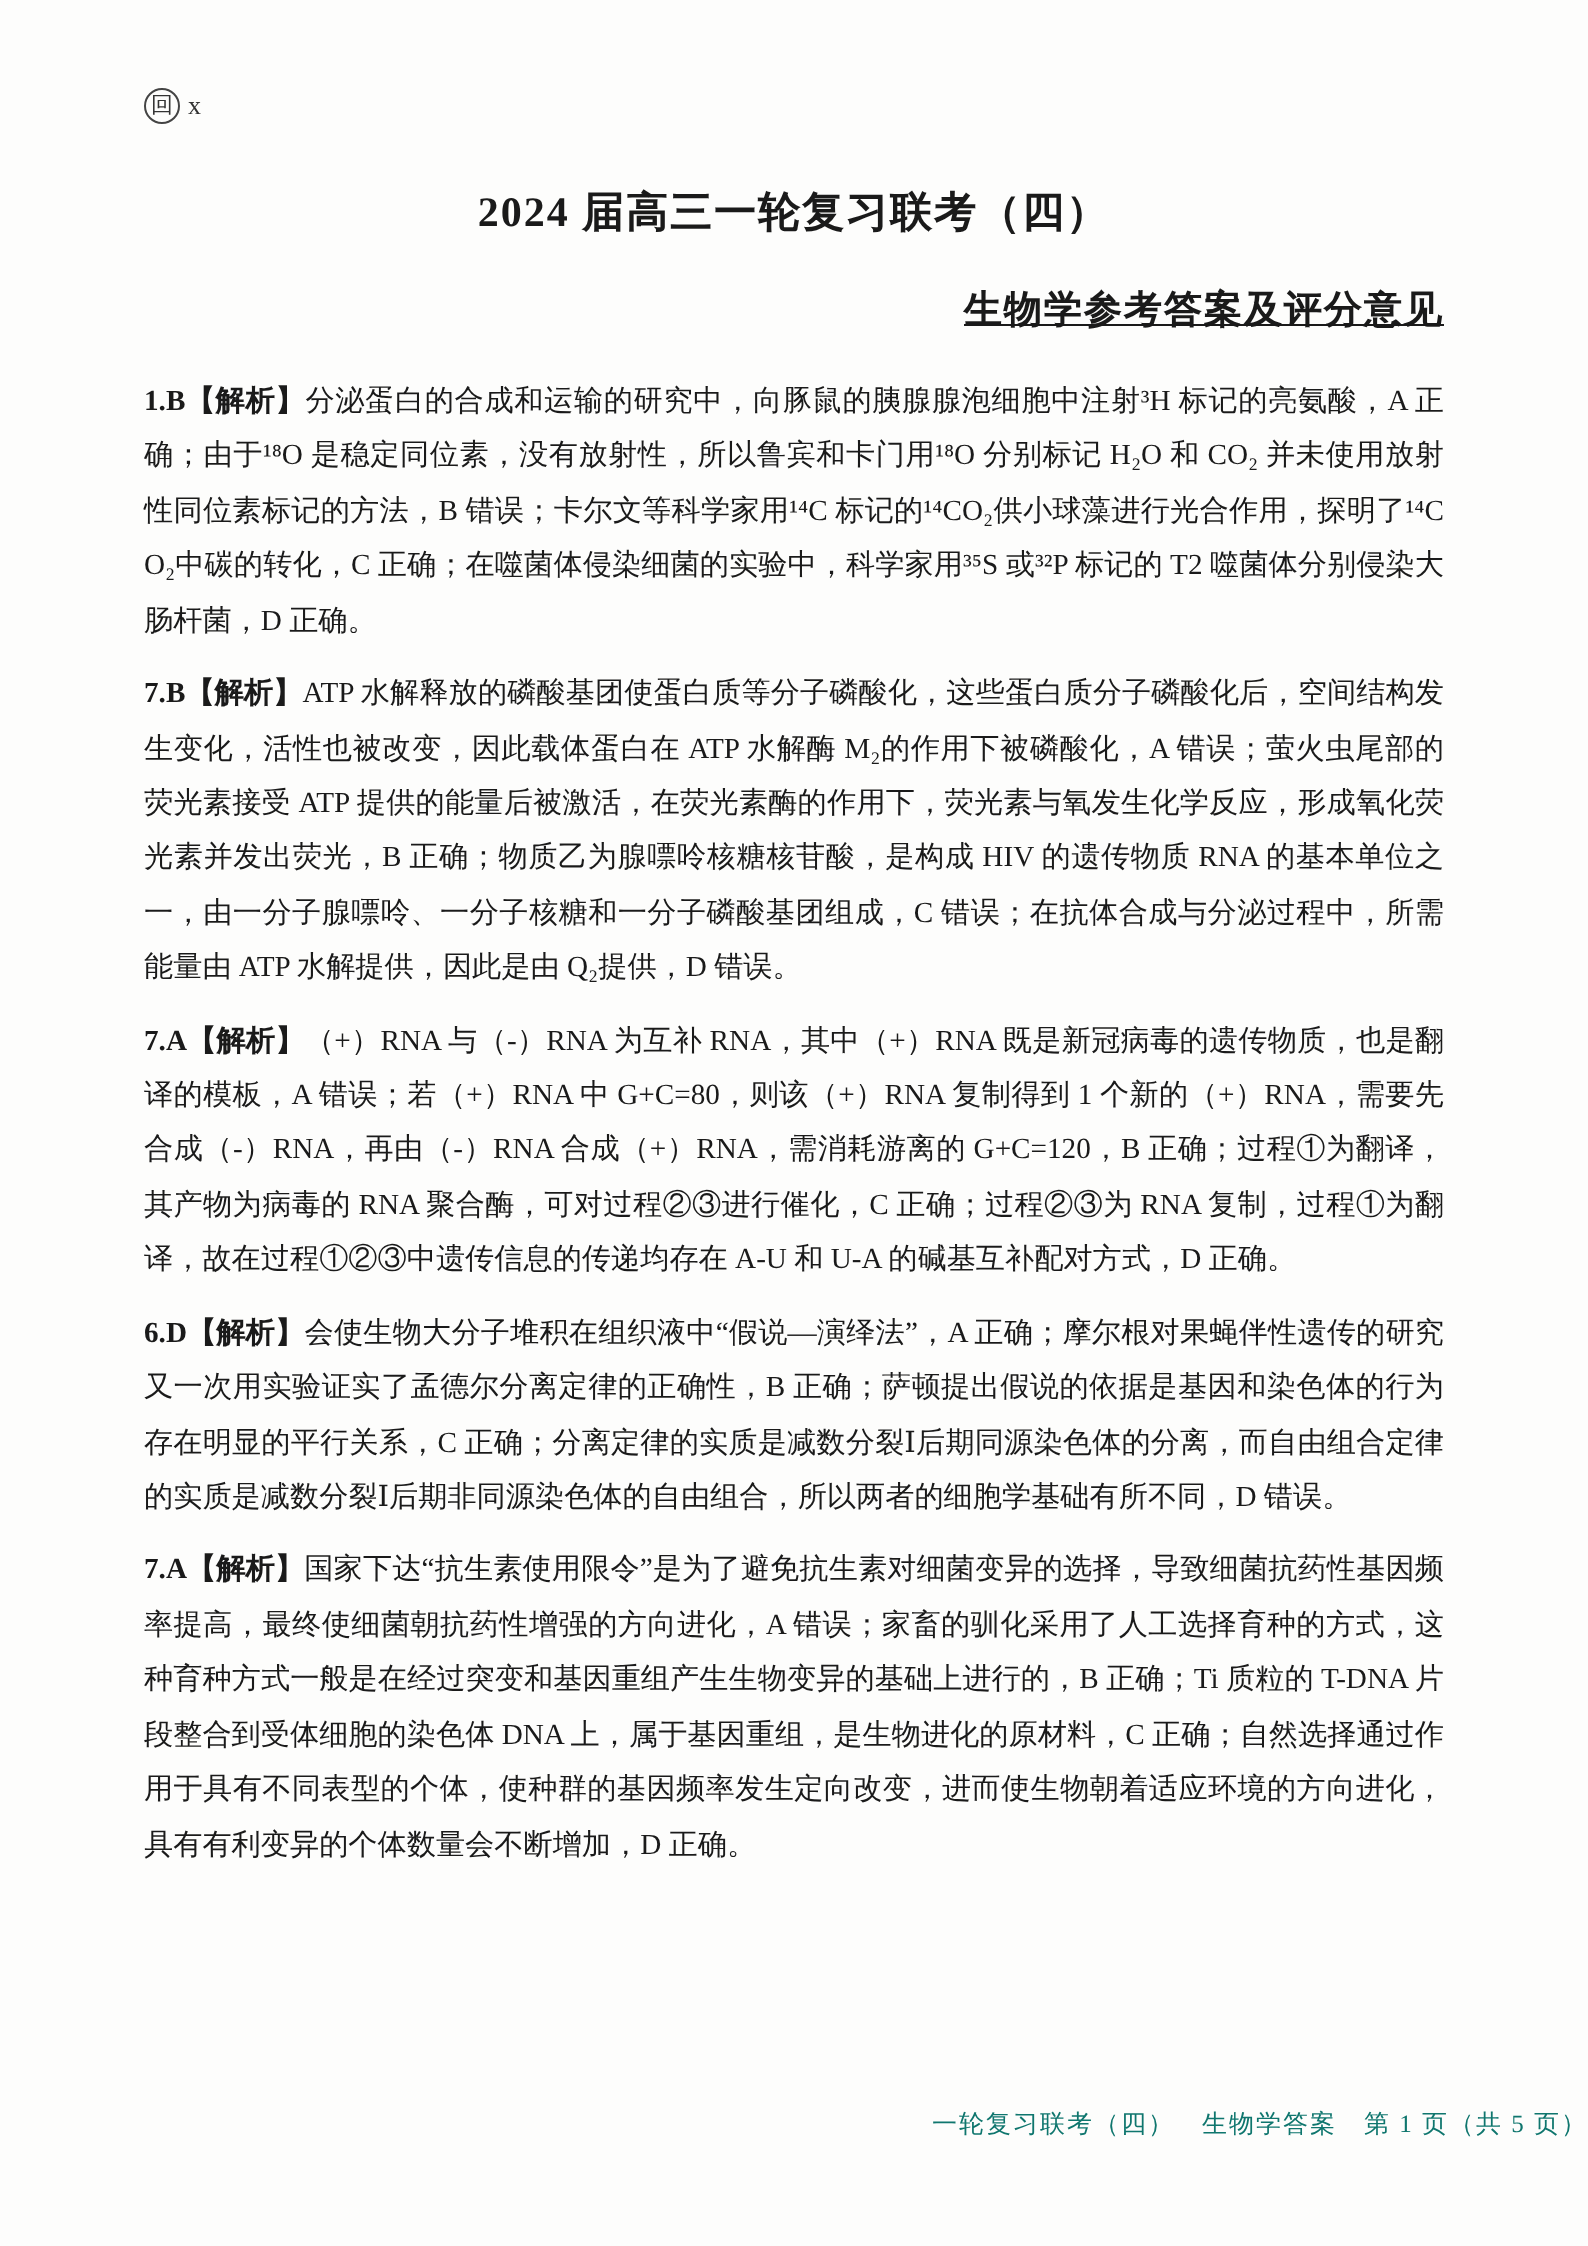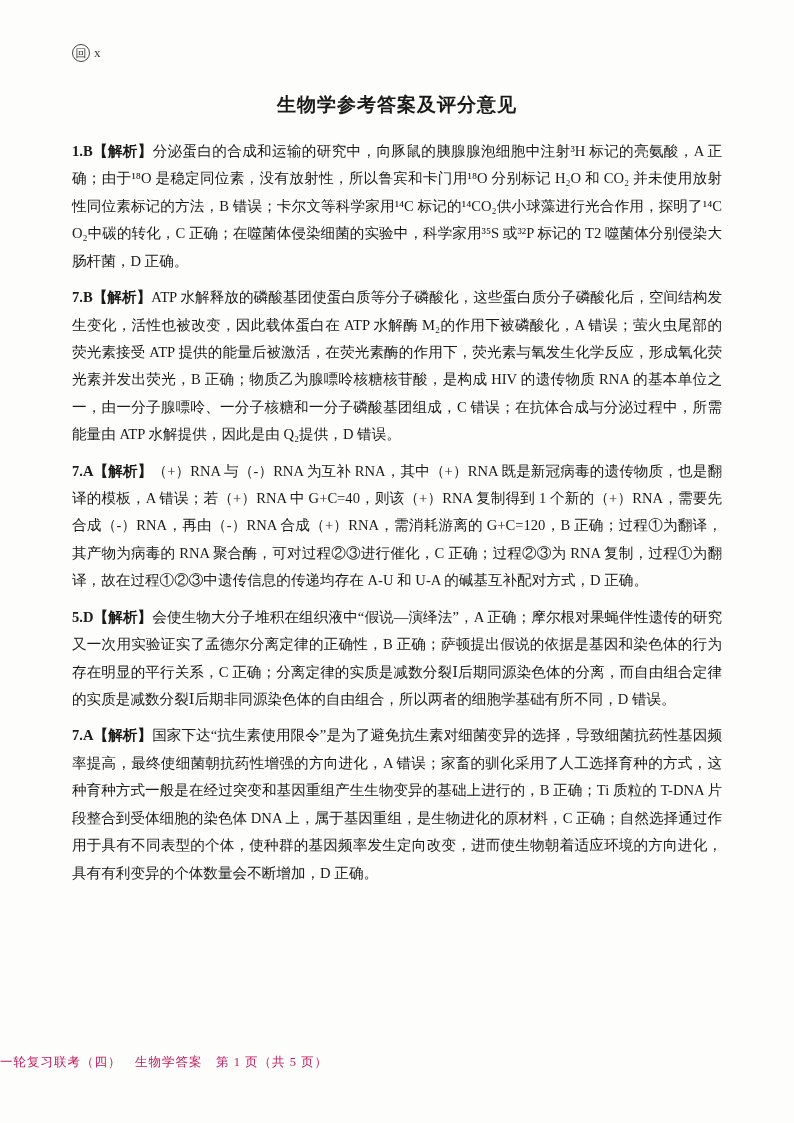--- a/index.html
+++ b/index.html
@@ -42,77 +42,79 @@
   }
   h1.doc-title {
     text-align: center;
     font-size: 21px;
     font-weight: bold;
     letter-spacing: 1px;
     margin-top: 18px;
     margin-bottom: 22px;
   }
   h2.doc-subtitle {
-    text-align: center;
+    text-align: right;
     font-size: 19px;
     font-weight: bold;
     letter-spacing: 1px;
     margin-bottom: 20px;
+    text-decoration: underline;
   }
   .answers { }
   .answer-para {
     font-size: 14.6px;
     line-height: 1.88;
     text-align: justify;
     margin-bottom: 9px;
     word-break: break-all;
   }
   .answer-prefix {
     font-weight: bold;
     font-family: Liberation Serif, serif;
   }
   .footer {
     position: absolute;
     left: 0;
     right: 0;
     bottom: 52px;
-    text-align: left;
+    text-align: right;
     font-size: 12.5px;
-    color: #be185d;
+    color: #0f766e;
     letter-spacing: 1px;
   }
 </style>
 </head>
 <body>
 
 <div class="page">
 
   <div class="stamp-row">
     <span class="stamp-circle">回</span>
     <span class="stamp-suffix">x</span>
   </div>
 
+  <h1 class="doc-title">2024 届高三一轮复习联考（四）</h1>
   <h2 class="doc-subtitle">生物学参考答案及评分意见</h2>
 
   <div class="answers">
 
     <p class="answer-para">
       <span class="answer-prefix">1.B【解析】</span><span>分泌蛋白的合成和运输的研究中，向豚鼠的胰腺腺泡细胞中注射³H 标记的亮氨酸，A 正确；由于¹⁸O 是稳定同位素，没有放射性，所以鲁宾和卡门用¹⁸O 分别标记 H₂O 和 CO₂ 并未使用放射性同位素标记的方法，B 错误；卡尔文等科学家用¹⁴C 标记的¹⁴CO₂供小球藻进行光合作用，探明了¹⁴CO₂中碳的转化，C 正确；在噬菌体侵染细菌的实验中，科学家用³⁵S 或³²P 标记的 T2 噬菌体分别侵染大肠杆菌，D 正确。</span>
     </p>
 
     <p class="answer-para">
       <span class="answer-prefix">7.B【解析】</span><span>ATP 水解释放的磷酸基团使蛋白质等分子磷酸化，这些蛋白质分子磷酸化后，空间结构发生变化，活性也被改变，因此载体蛋白在 ATP 水解酶 M₂的作用下被磷酸化，A 错误；萤火虫尾部的荧光素接受 ATP 提供的能量后被激活，在荧光素酶的作用下，荧光素与氧发生化学反应，形成氧化荧光素并发出荧光，B 正确；物质乙为腺嘌呤核糖核苷酸，是构成 HIV 的遗传物质 RNA 的基本单位之一，由一分子腺嘌呤、一分子核糖和一分子磷酸基团组成，C 错误；在抗体合成与分泌过程中，所需能量由 ATP 水解提供，因此是由 Q₂提供，D 错误。</span>
     </p>
 
     <p class="answer-para">
-      <span class="answer-prefix">7.A【解析】</span><span>（+）RNA 与（-）RNA 为互补 RNA，其中（+）RNA 既是新冠病毒的遗传物质，也是翻译的模板，A 错误；若（+）RNA 中 G+C=40，则该（+）RNA 复制得到 1 个新的（+）RNA，需要先合成（-）RNA，再由（-）RNA 合成（+）RNA，需消耗游离的 G+C=120，B 正确；过程①为翻译，其产物为病毒的 RNA 聚合酶，可对过程②③进行催化，C 正确；过程②③为 RNA 复制，过程①为翻译，故在过程①②③中遗传信息的传递均存在 A-U 和 U-A 的碱基互补配对方式，D 正确。</span>
+      <span class="answer-prefix">7.A【解析】</span><span>（+）RNA 与（-）RNA 为互补 RNA，其中（+）RNA 既是新冠病毒的遗传物质，也是翻译的模板，A 错误；若（+）RNA 中 G+C=80，则该（+）RNA 复制得到 1 个新的（+）RNA，需要先合成（-）RNA，再由（-）RNA 合成（+）RNA，需消耗游离的 G+C=120，B 正确；过程①为翻译，其产物为病毒的 RNA 聚合酶，可对过程②③进行催化，C 正确；过程②③为 RNA 复制，过程①为翻译，故在过程①②③中遗传信息的传递均存在 A-U 和 U-A 的碱基互补配对方式，D 正确。</span>
     </p>
 
     <p class="answer-para">
-      <span class="answer-prefix">5.D【解析】</span><span>会使生物大分子堆积在组织液中“假说—演绎法”，A 正确；摩尔根对果蝇伴性遗传的研究又一次用实验证实了孟德尔分离定律的正确性，B 正确；萨顿提出假说的依据是基因和染色体的行为存在明显的平行关系，C 正确；分离定律的实质是减数分裂Ⅰ后期同源染色体的分离，而自由组合定律的实质是减数分裂Ⅰ后期非同源染色体的自由组合，所以两者的细胞学基础有所不同，D 错误。</span>
+      <span class="answer-prefix">6.D【解析】</span><span>会使生物大分子堆积在组织液中“假说—演绎法”，A 正确；摩尔根对果蝇伴性遗传的研究又一次用实验证实了孟德尔分离定律的正确性，B 正确；萨顿提出假说的依据是基因和染色体的行为存在明显的平行关系，C 正确；分离定律的实质是减数分裂Ⅰ后期同源染色体的分离，而自由组合定律的实质是减数分裂Ⅰ后期非同源染色体的自由组合，所以两者的细胞学基础有所不同，D 错误。</span>
     </p>
 
     <p class="answer-para">
       <span class="answer-prefix">7.A【解析】</span><span>国家下达“抗生素使用限令”是为了避免抗生素对细菌变异的选择，导致细菌抗药性基因频率提高，最终使细菌朝抗药性增强的方向进化，A 错误；家畜的驯化采用了人工选择育种的方式，这种育种方式一般是在经过突变和基因重组产生生物变异的基础上进行的，B 正确；Ti 质粒的 T-DNA 片段整合到受体细胞的染色体 DNA 上，属于基因重组，是生物进化的原材料，C 正确；自然选择通过作用于具有不同表型的个体，使种群的基因频率发生定向改变，进而使生物朝着适应环境的方向进化，具有有利变异的个体数量会不断增加，D 正确。</span>
     </p>
 
 
   </div>
 
   <div class="footer">一轮复习联考（四）　生物学答案　第 1 页（共 5 页）</div>

